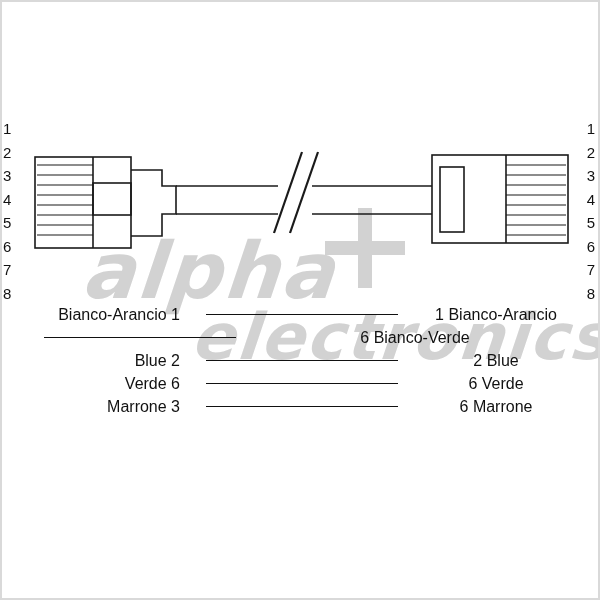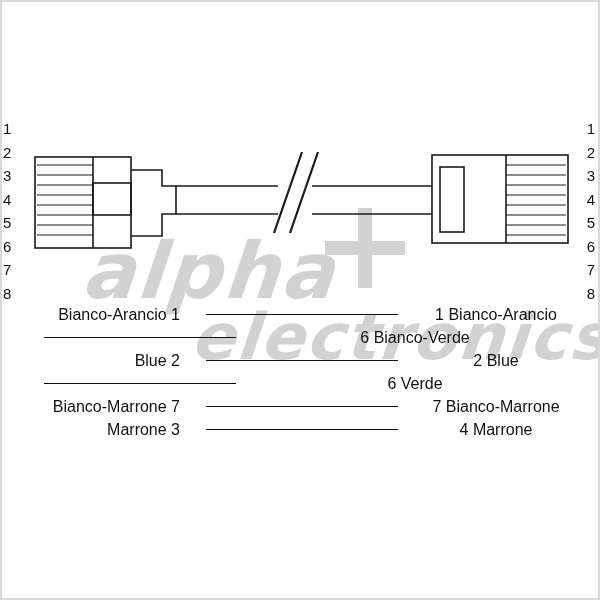--- a/index.html
+++ b/index.html
@@ -124,27 +124,23 @@
     <div class="trow">
       <span class="tline"></span>
       <span class="tr">6 Bianco-Verde</span>
     </div>
     <div class="trow">
       <span class="tl">Blue 2</span>
       <span class="tline"></span>
       <span class="tr">2 Blue</span>
     </div>
     <div class="trow">
+      <span class="tl">Verde 6</span>
       <span class="tline"></span>
       <span class="tr">6 Verde</span>
     </div>
     <div class="trow">
-      <span class="tl">Bianco-Marrone 7</span>
-      <span class="tline"></span>
-      <span class="tr">7 Bianco-Marrone</span>
-    </div>
-    <div class="trow">
       <span class="tl">Marrone 3</span>
       <span class="tline"></span>
-      <span class="tr">4 Marrone</span>
+      <span class="tr">6 Marrone</span>
     </div>
   </div>
 </div>
 
 </body></html>

